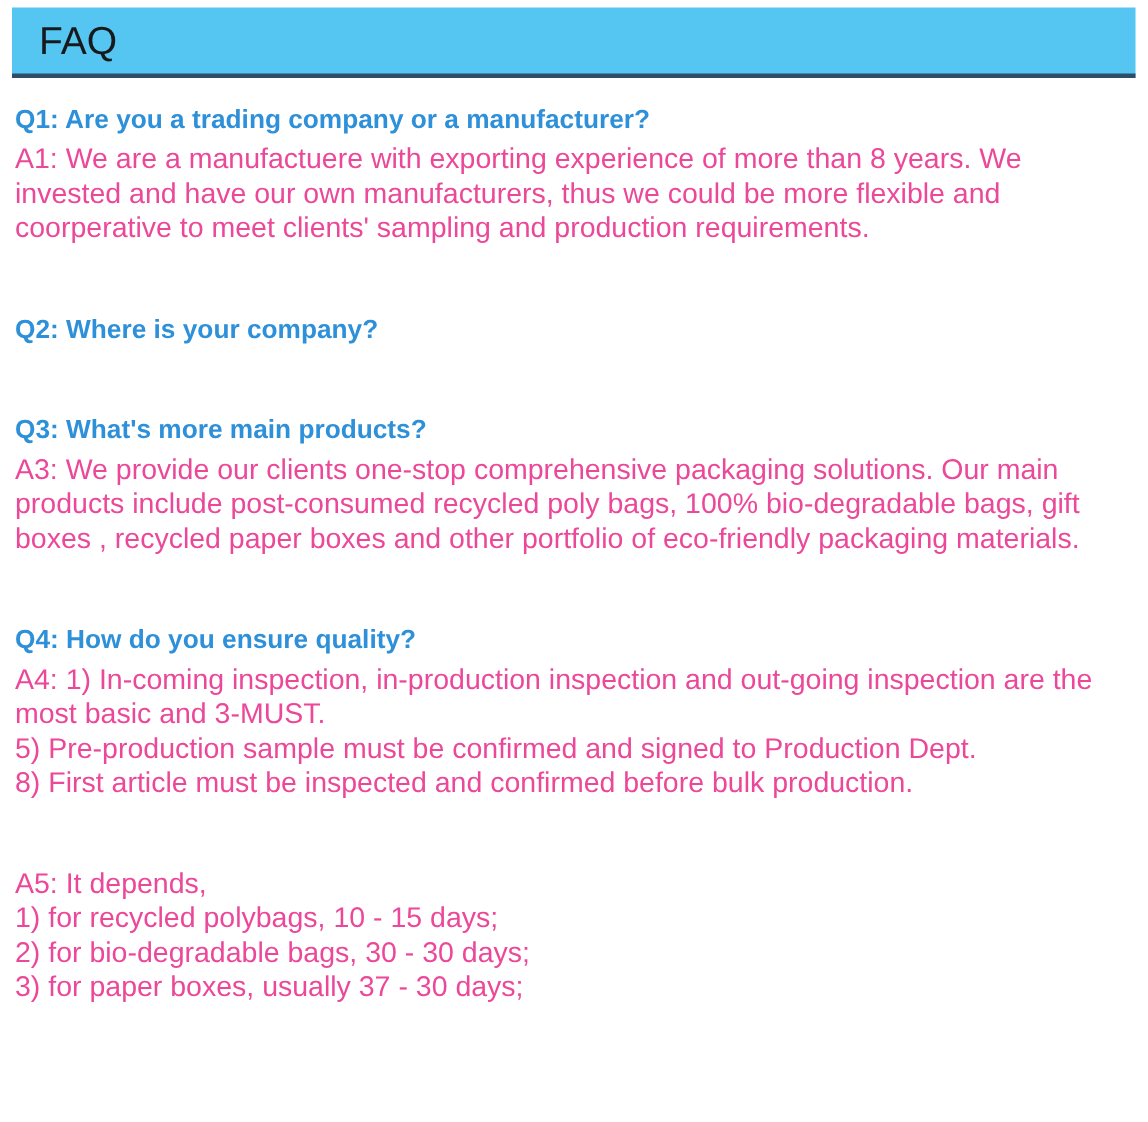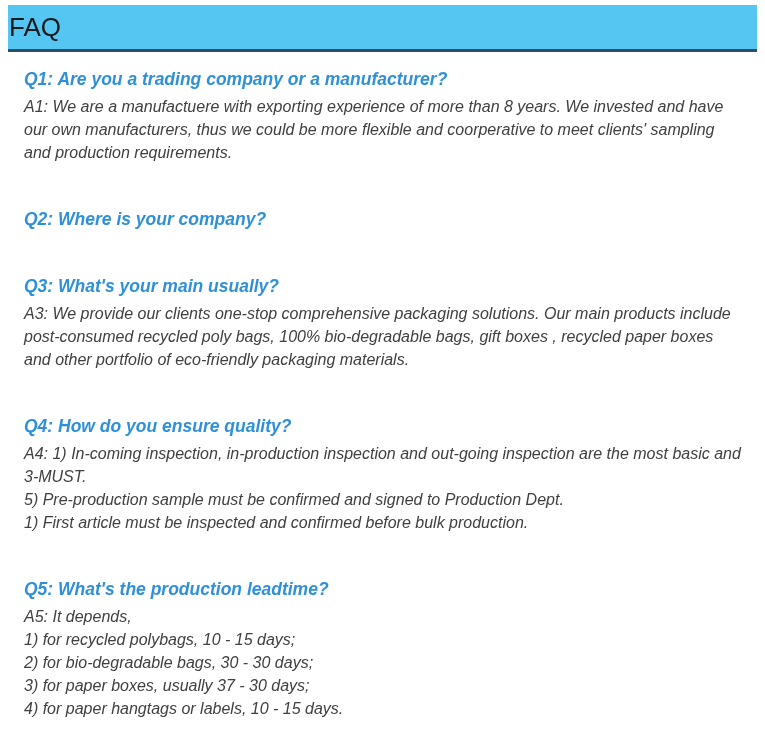--- a/index.html
+++ b/index.html
@@ -16,46 +16,45 @@
     height: 748px;
     background: #ffffff;
   }
   .section-header {
     margin: 5px 8px 0 8px;
     height: 47px;
     background: #55C6F2;
     border-bottom: 3px solid #2F4D68;
     display: flex;
     align-items: center;
-    padding-left: 1px;
+    padding-left: 18px;
   }
   .section-header .title {
     font-size: 26px;
     font-weight: 400;
     color: #17191b;
     letter-spacing: 0px;
   }
   .content {
-    padding: 0 24px;
-    font-style: italic;
+    padding: 0 10px;
   }
   .faq-item { margin-top: 44px; }
   .faq-item.first { margin-top: 16px; }
   .question {
     font-size: 17.5px;
     font-weight: 700;
     line-height: 23px;
     color: #2E90D9;
     margin-bottom: 4px;
   }
   .answer p {
-    font-size: 16px;
+    font-size: 19px;
     font-weight: 400;
     line-height: 23px;
-    color: #404040;
+    color: #ec4899;
   }
 </style>
 </head>
 <body>
 
 <div class="page">
 
   <div class="section-header">
     <span class="title">FAQ</span>
   </div>
@@ -67,41 +66,39 @@
       <div class="answer">
         <p>A1: We are a manufactuere with exporting experience of more than 8 years. We invested and have our own manufacturers, thus we could be more flexible and coorperative to meet clients' sampling and production requirements.</p>
       </div>
     </div>
 
     <div class="faq-item">
       <div class="question">Q2: Where is your company?</div>
     </div>
 
     <div class="faq-item">
-      <div class="question">Q3: What's your main usually?</div>
+      <div class="question">Q3: What's more main products?</div>
       <div class="answer">
         <p>A3: We provide our clients one-stop comprehensive packaging solutions. Our main products include post-consumed recycled poly bags, 100% bio-degradable bags, gift boxes , recycled paper boxes and other portfolio of eco-friendly packaging materials.</p>
       </div>
     </div>
 
     <div class="faq-item">
       <div class="question">Q4: How do you ensure quality?</div>
       <div class="answer">
         <p>A4: 1) In-coming inspection, in-production inspection and out-going inspection are the most basic and 3-MUST.</p>
         <p>5) Pre-production sample must be confirmed and signed to Production Dept.</p>
-        <p>1) First article must be inspected and confirmed before bulk production.</p>
+        <p>8) First article must be inspected and confirmed before bulk production.</p>
       </div>
     </div>
 
     <div class="faq-item">
-      <div class="question">Q5: What's the production leadtime?</div>
       <div class="answer">
         <p>A5: It depends,</p>
         <p>1) for recycled polybags, 10 - 15 days;</p>
         <p>2) for bio-degradable bags, 30 - 30 days;</p>
         <p>3) for paper boxes, usually 37 - 30 days;</p>
-        <p>4) for paper hangtags or labels, 10 - 15 days.</p>
       </div>
     </div>
 
   </div>
 
 </div>
 
 </body></html>

